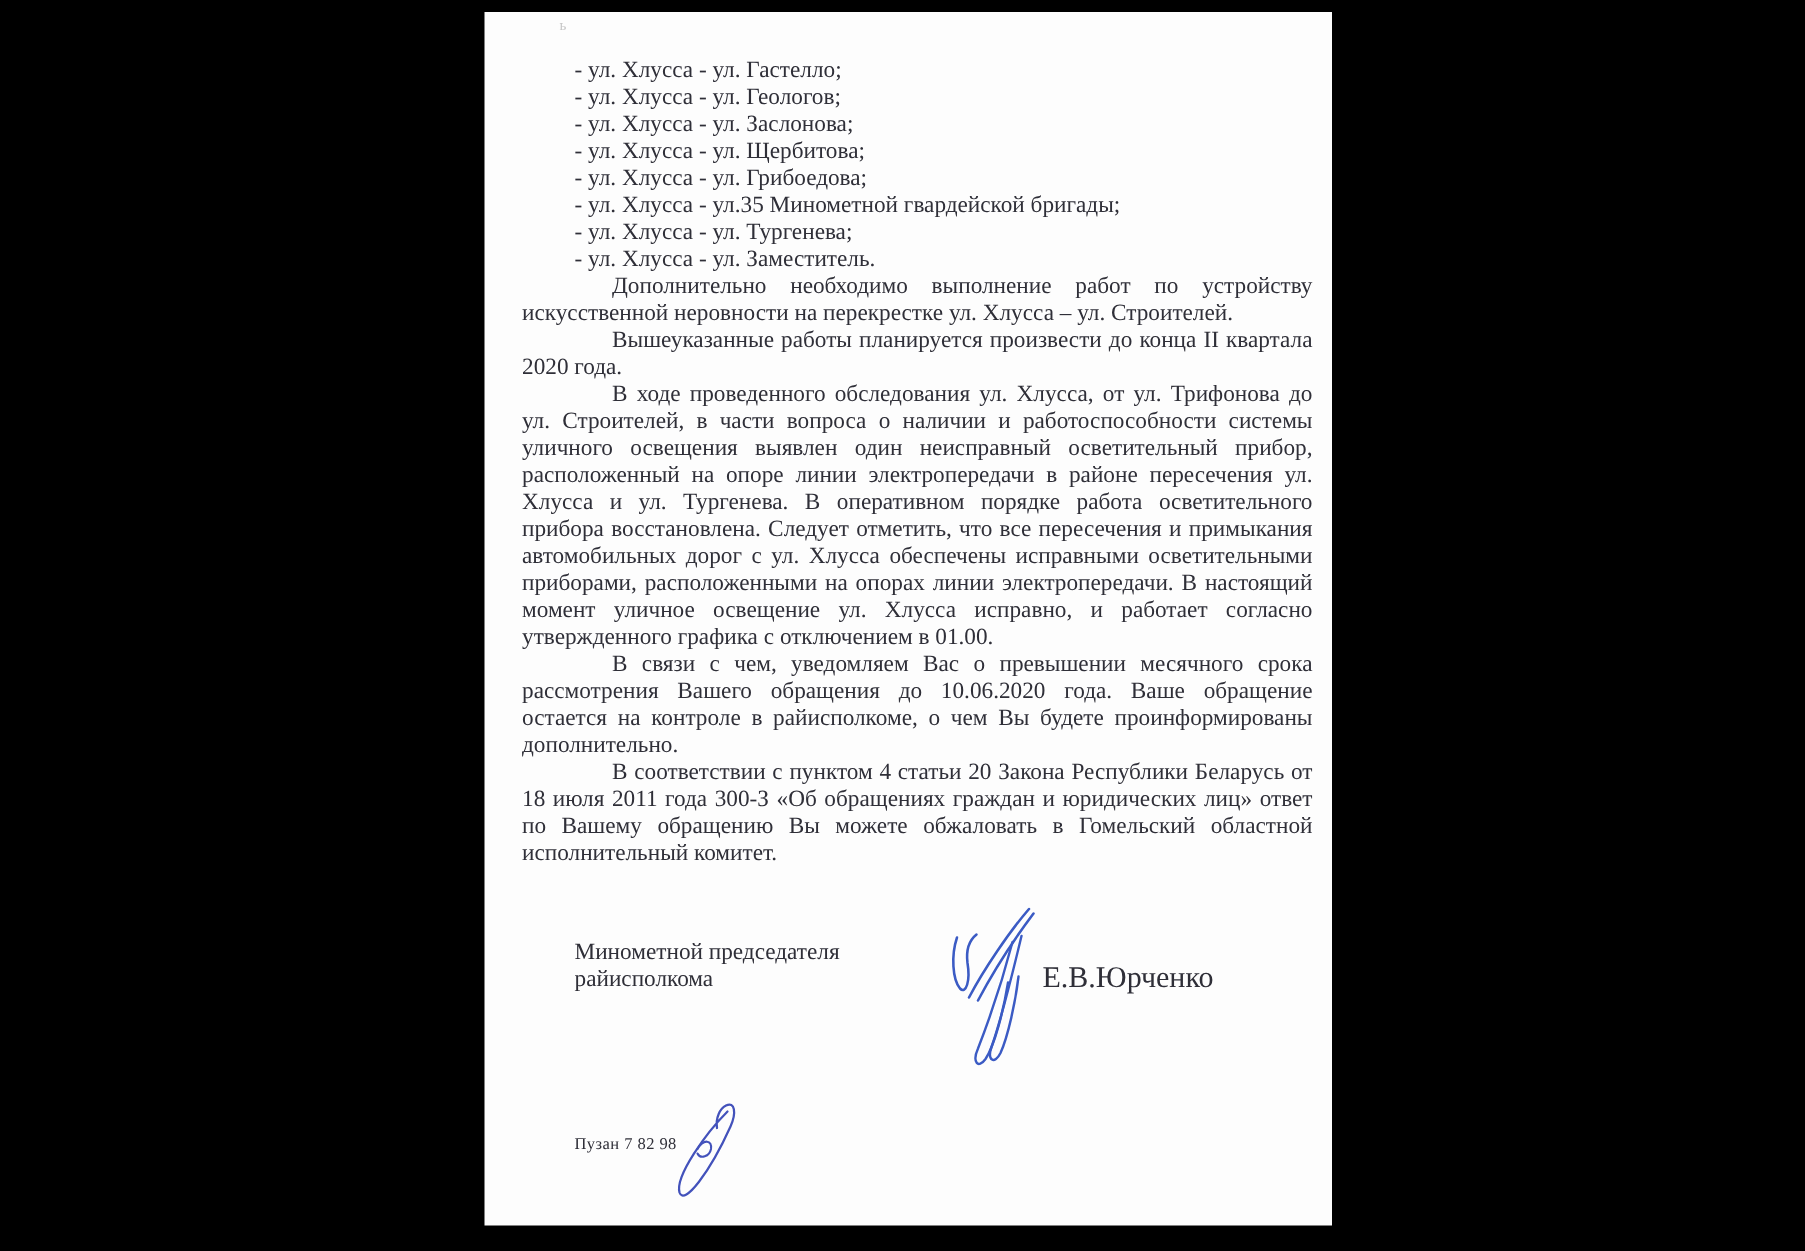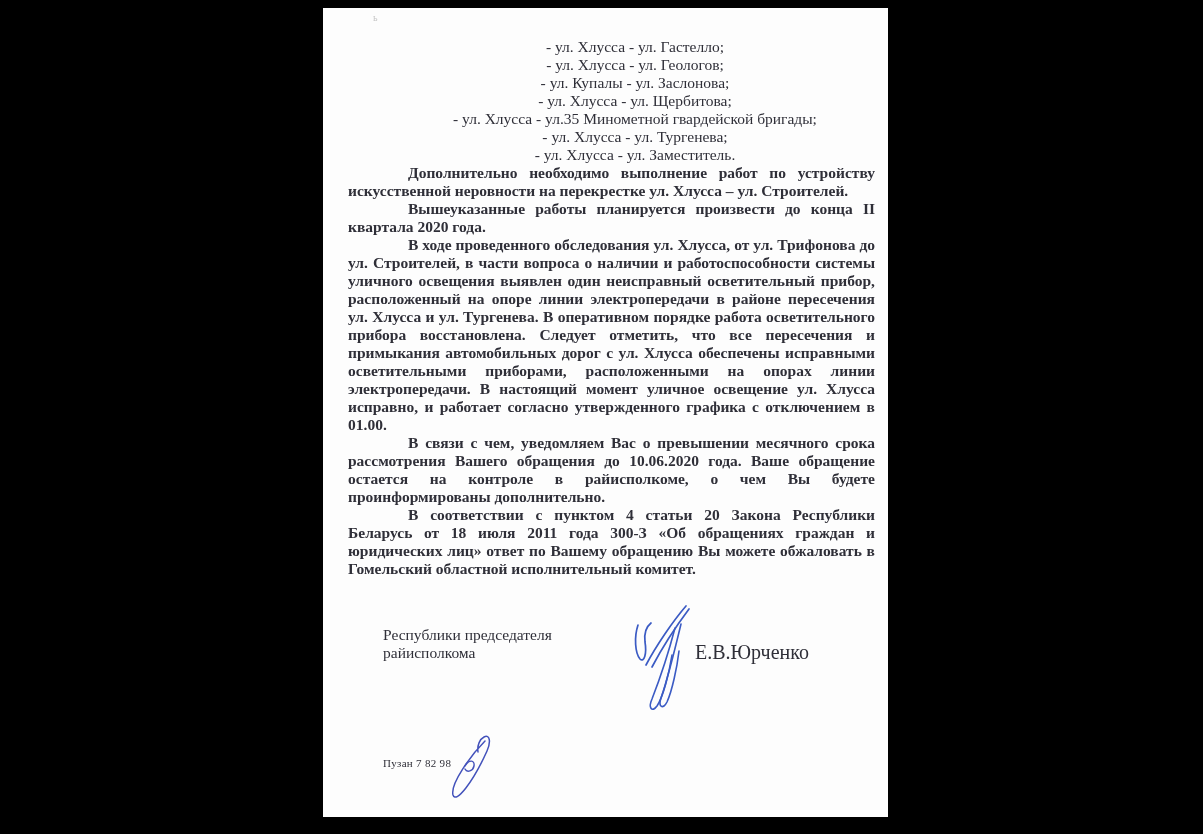--- a/index.html
+++ b/index.html
@@ -27,26 +27,25 @@
     position: absolute; left: 50px; top: 4px;
     font-size: 10px; color: var(--faint); opacity: .55;
     font-family: "Liberation Serif", serif;
   }
   .content {
     position: absolute; left: 25px; top: 30px; width: 527px;
     font-size: 15.5px; line-height: 18px;
     color: var(--ink);
     text-align: justify;
   }
-  .street-list { margin-left: 47px; text-align: center; }
+  .street-list { margin-left: 35px; text-align: left; }
   .street-line { white-space: nowrap; }
   .paragraphs p {
     text-indent: 60px;
     text-align: justify;
-    font-weight: bold;
   }
   .signoff-title {
     position: absolute; left: 60px; top: 618px;
     font-size: 15.5px; line-height: 18px; color: var(--ink);
     text-align: left;
   }
   .signoff-name {
     position: absolute; left: 372px; top: 633px;
     font-size: 20px; color: var(--ink);
   }
@@ -70,38 +69,39 @@
 
 <div class="backdrop-area">
   <div class="paper">
 
     <span class="top-artifact">ь</span>
 
     <div class="content">
       <div class="street-list">
           <div class="street-line">- ул. Хлусса - ул. Гастелло;</div>
           <div class="street-line">- ул. Хлусса - ул. Геологов;</div>
-          <div class="street-line">- ул. Купалы - ул. Заслонова;</div>
+          <div class="street-line">- ул. Хлусса - ул. Заслонова;</div>
           <div class="street-line">- ул. Хлусса - ул. Щербитова;</div>
+          <div class="street-line">- ул. Хлусса - ул. Грибоедова;</div>
           <div class="street-line">- ул. Хлусса - ул.35 Минометной гвардейской бригады;</div>
           <div class="street-line">- ул. Хлусса - ул. Тургенева;</div>
           <div class="street-line">- ул. Хлусса - ул. Заместитель.</div>
         </div>
 
       <div class="paragraphs">
           <p class="para">Дополнительно необходимо выполнение работ по устройству искусственной неровности на перекрестке ул. Хлусса – ул. Строителей.</p>
           <p class="para">Вышеуказанные работы планируется произвести до конца II квартала 2020 года.</p>
           <p class="para">В ходе проведенного обследования ул. Хлусса, от ул. Трифонова до ул. Строителей, в части вопроса о наличии и работоспособности системы уличного освещения выявлен один неисправный осветительный прибор, расположенный на опоре линии электропередачи в районе пересечения ул. Хлусса и ул. Тургенева. В оперативном порядке работа осветительного прибора восстановлена. Следует отметить, что все пересечения и примыкания автомобильных дорог с ул. Хлусса обеспечены исправными осветительными приборами, расположенными на опорах линии электропередачи. В настоящий момент уличное освещение ул. Хлусса исправно, и работает согласно утвержденного графика с отключением в 01.00.</p>
           <p class="para">В связи с чем, уведомляем Вас о превышении месячного срока рассмотрения Вашего обращения до 10.06.2020 года. Ваше обращение остается на контроле в райисполкоме, о чем Вы будете проинформированы дополнительно.</p>
           <p class="para">В соответствии с пунктом 4 статьи 20 Закона Республики Беларусь от 18 июля 2011 года 300-З «Об обращениях граждан и юридических лиц» ответ по Вашему обращению Вы можете обжаловать в Гомельский областной исполнительный комитет.</p>
         </div>
     </div>
 
     <div class="signoff-title">
-      <div>Республики председателя</div>
+      <div>Минометной председателя</div>
       <div>райисполкома</div>
     </div>
 
     <div class="signature-wrap">
       <svg viewBox="0 0 95 125">
         <path stroke-width="1.7" d="M20,32 C16,44 17,60 22,66 C26,70 29,61 27,49 C26,41 28,34 33,30"></path>
         <path stroke-width="1.7" d="M28,72 C38,53 55,28 68,13"></path>
         <path stroke-width="1.7" d="M34,74 C44,55 59,32 71,16"></path>
         <path stroke-width="1.6" d="M57,35 C51,58 41,88 34,106 C30,115 34,120 39,113 C45,104 51,81 54,62"></path>
         <path stroke-width="1.6" d="M63,31 C57,56 49,88 43,105 C40,114 45,117 49,109 C54,98 59,75 61,58"></path>

